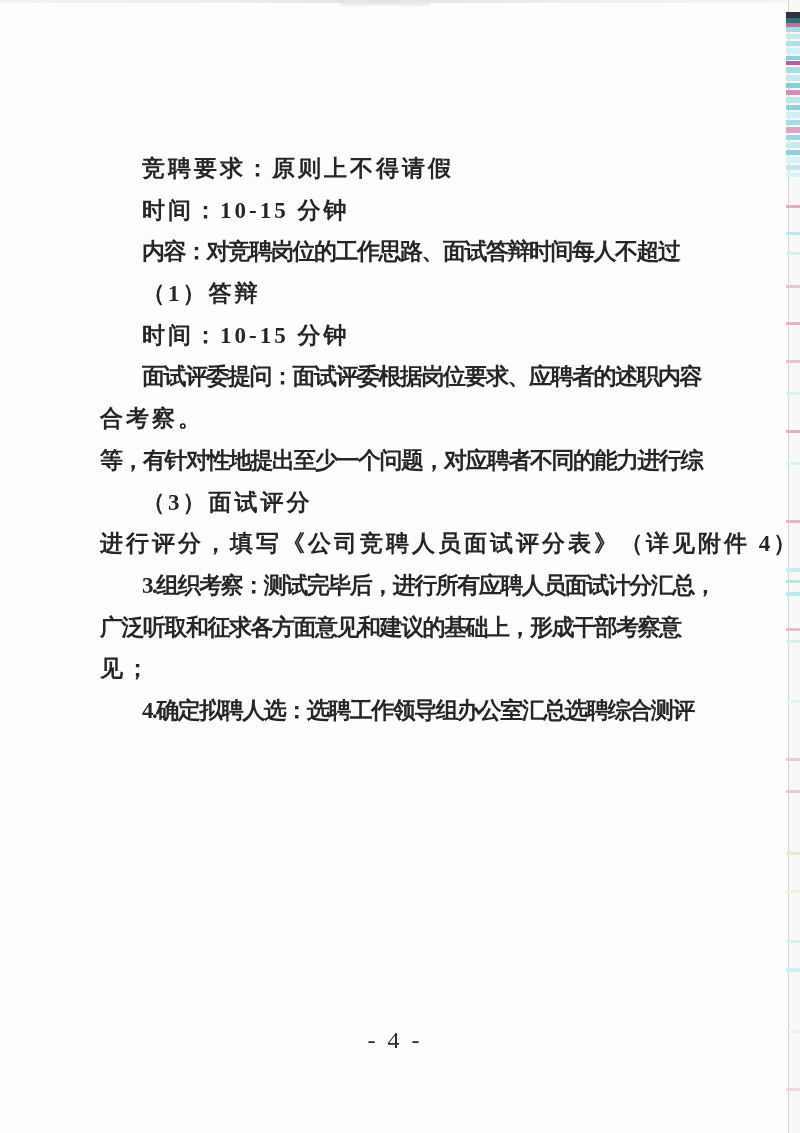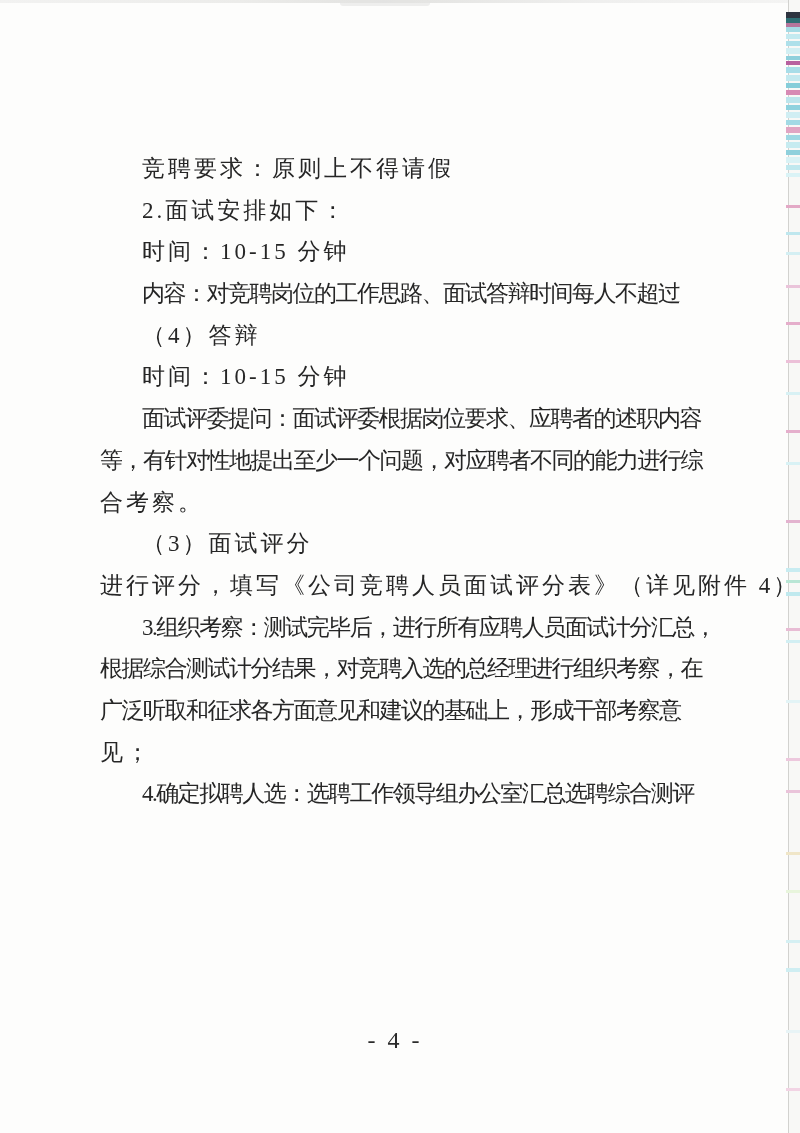--- a/index.html
+++ b/index.html
@@ -63,20 +63,21 @@
     top: 148px;
     width: 604px;
     color: #262626;
   }
   .line {
     height: 41.7px;
     line-height: 41.7px;
     font-size: 23px;
     letter-spacing: 3px;
     white-space: nowrap;
+    font-weight: bold;
   }
   .line.indent { padding-left: 42px; }
   .line.justify { letter-spacing: -1.5px; }
   .page-number {
     position: absolute;
     top: 1022px;
     left: 0;
     width: 790px;
     height: 36px;
     line-height: 36px;
@@ -90,32 +91,30 @@
 <body>
 
 <div class="page">
 
   <div class="top-edge"></div>
   <div class="top-smudge"></div>
 
   <div class="text-block" id="text-block">
 
   <div class="line indent">竞聘要求：原则上不得请假</div>
-      <div class="line indent">2.面试安排如下：</div>
       <div class="line indent">时间：10-15 分钟</div>
       <div class="line indent justify">内容：对竞聘岗位的工作思路、面试答辩时间每人不超过</div>
-      <div class="line indent">（4）答辩</div>
+      <div class="line indent">（1）答辩</div>
       <div class="line indent">时间：10-15 分钟</div>
       <div class="line indent justify">面试评委提问：面试评委根据岗位要求、应聘者的述职内容</div>
+      <div class="line">合考察。</div>
       <div class="line justify">等，有针对性地提出至少一个问题，对应聘者不同的能力进行综</div>
-      <div class="line">合考察。</div>
       <div class="line indent">（3）面试评分</div>
       <div class="line">进行评分，填写《公司竞聘人员面试评分表》（详见附件 4）。</div>
       <div class="line indent justify">3.组织考察：测试完毕后，进行所有应聘人员面试计分汇总，</div>
-      <div class="line justify">根据综合测试计分结果，对竞聘入选的总经理进行组织考察，在</div>
       <div class="line justify">广泛听取和征求各方面意见和建议的基础上，形成干部考察意</div>
       <div class="line">见；</div>
       <div class="line indent justify">4.确定拟聘人选：选聘工作领导组办公室汇总选聘综合测评</div>
     </div>
 
   <div class="page-number">- 4 -</div>
 
   <div class="right-gutter"></div>
   <div class="edge-line"></div>
   <div class="edge-strip" id="edge-strip">

